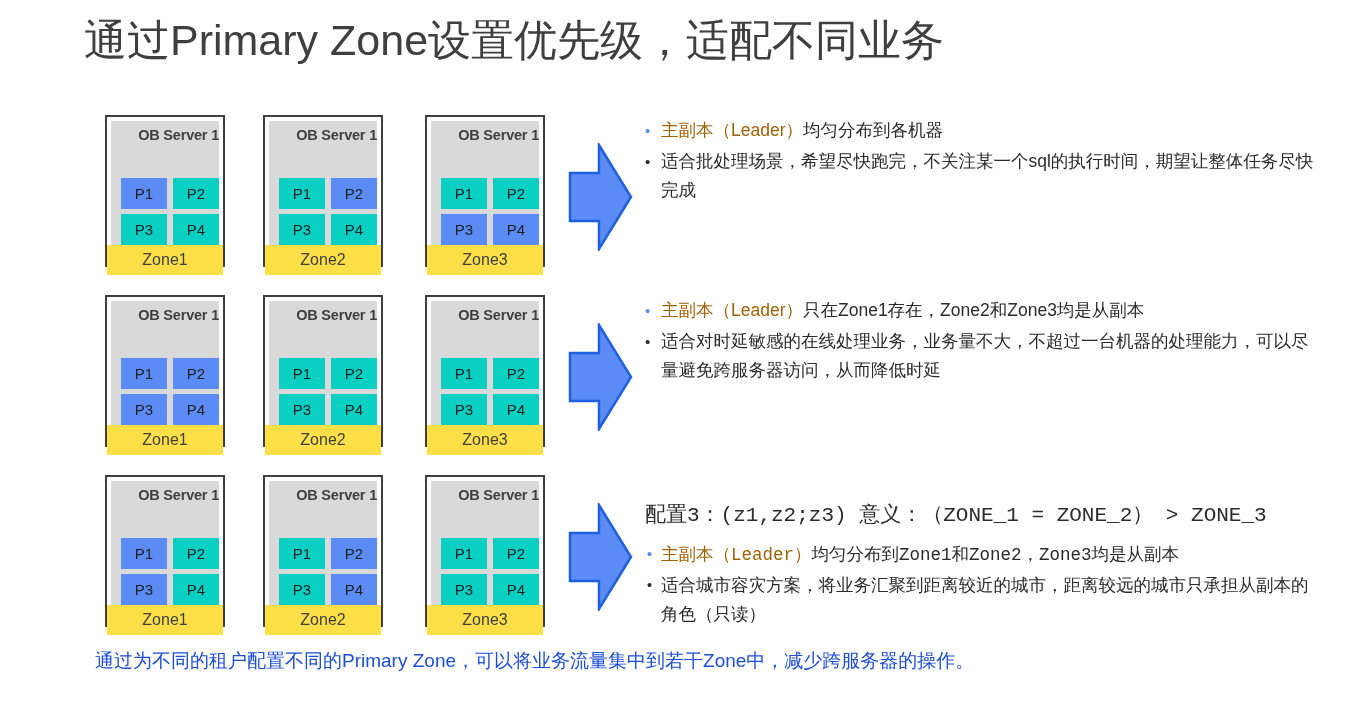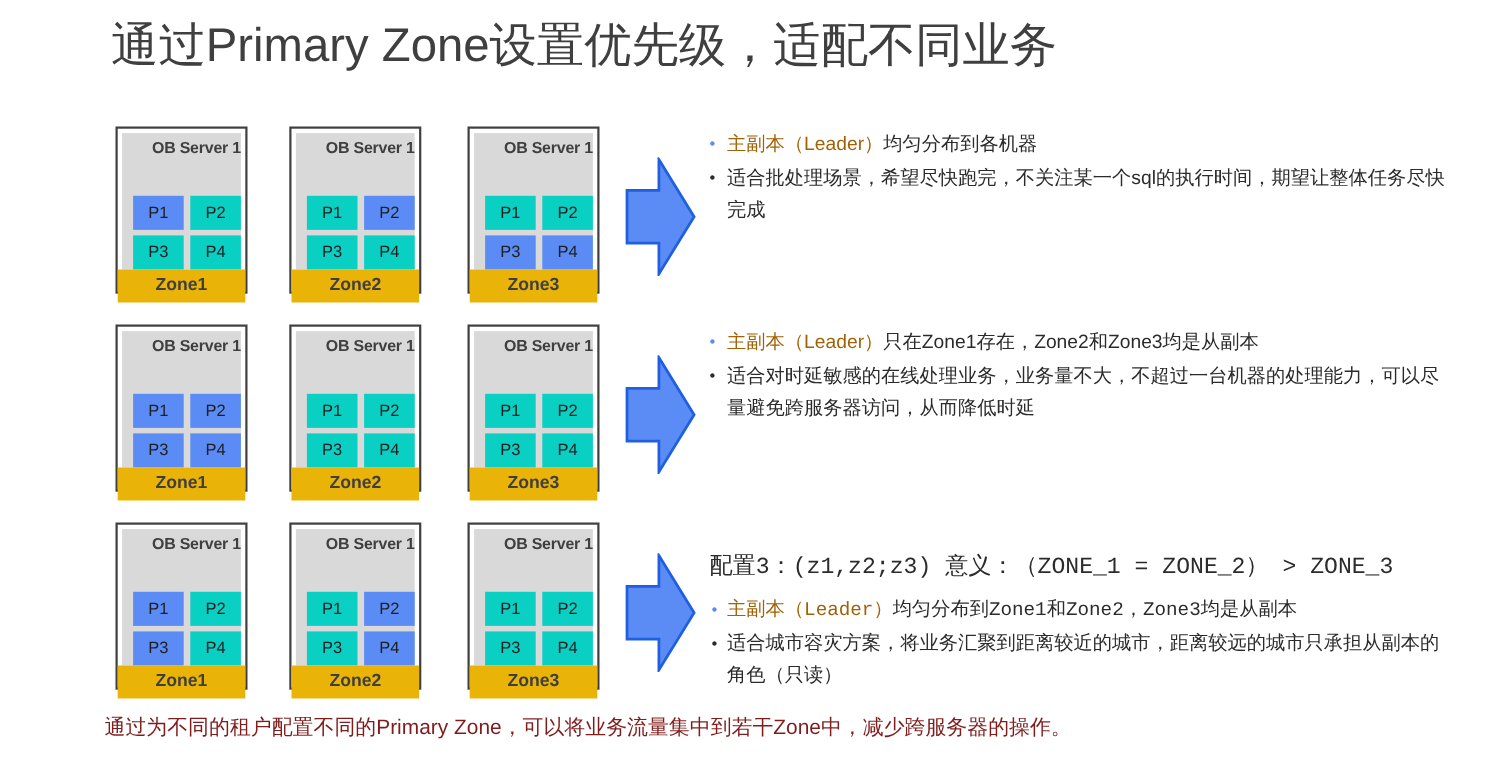--- a/index.html
+++ b/index.html
@@ -19,21 +19,20 @@
   
   #slide-title {
     position: absolute;
     left: 84px;
     top: 12px;
     font-size: 43px;
     font-weight: 400;
     letter-spacing: 0px;
     color: #3f3f3f;
     white-space: nowrap;
-    margin-left: 17px;
   }
 
   
   #diagram-area {
     position: absolute;
     left: 0;
     top: 0;
     width: 560px;
     height: 710px;
   }
@@ -94,23 +93,23 @@
     font-weight: 400;
   }
   .part-cell.leader { background: #5b8cf5; }
   .part-cell.follower { background: #0ad0c4; }
 
   .zone-label {
     height: 30px;
     line-height: 30px;
     text-align: center;
     font-size: 16px;
-    font-weight: bold;
+    font-weight: normal;
     color: #3f3f3f;
-    background: #eab308;
+    background: #fde047;
   }
 
   
   .arrow-wrap {
     position: absolute;
     left: 565px;
     width: 70px;
     height: 108px;
   }
   .arrow-wrap.r0 { top: 143px; }
@@ -159,21 +158,21 @@
   .bullet-text { flex: 1 1 auto; }
   .bullet-line.accent .bullet-dot { color: #5b8cf5; }
   .accent-text { color: #a16207; }
 
   
   #footer-note {
     position: absolute;
     left: 95px;
     top: 648px;
     font-size: 19px;
-    color: #7f1d1d;
+    color: #1d4ed8;
     white-space: nowrap;
   }
   #brand-logo {
     position: absolute;
     left: 76px;
     top: 718px;
     font-size: 17px;
     font-weight: bold;
     font-style: italic;
     letter-spacing: -0.5px;

